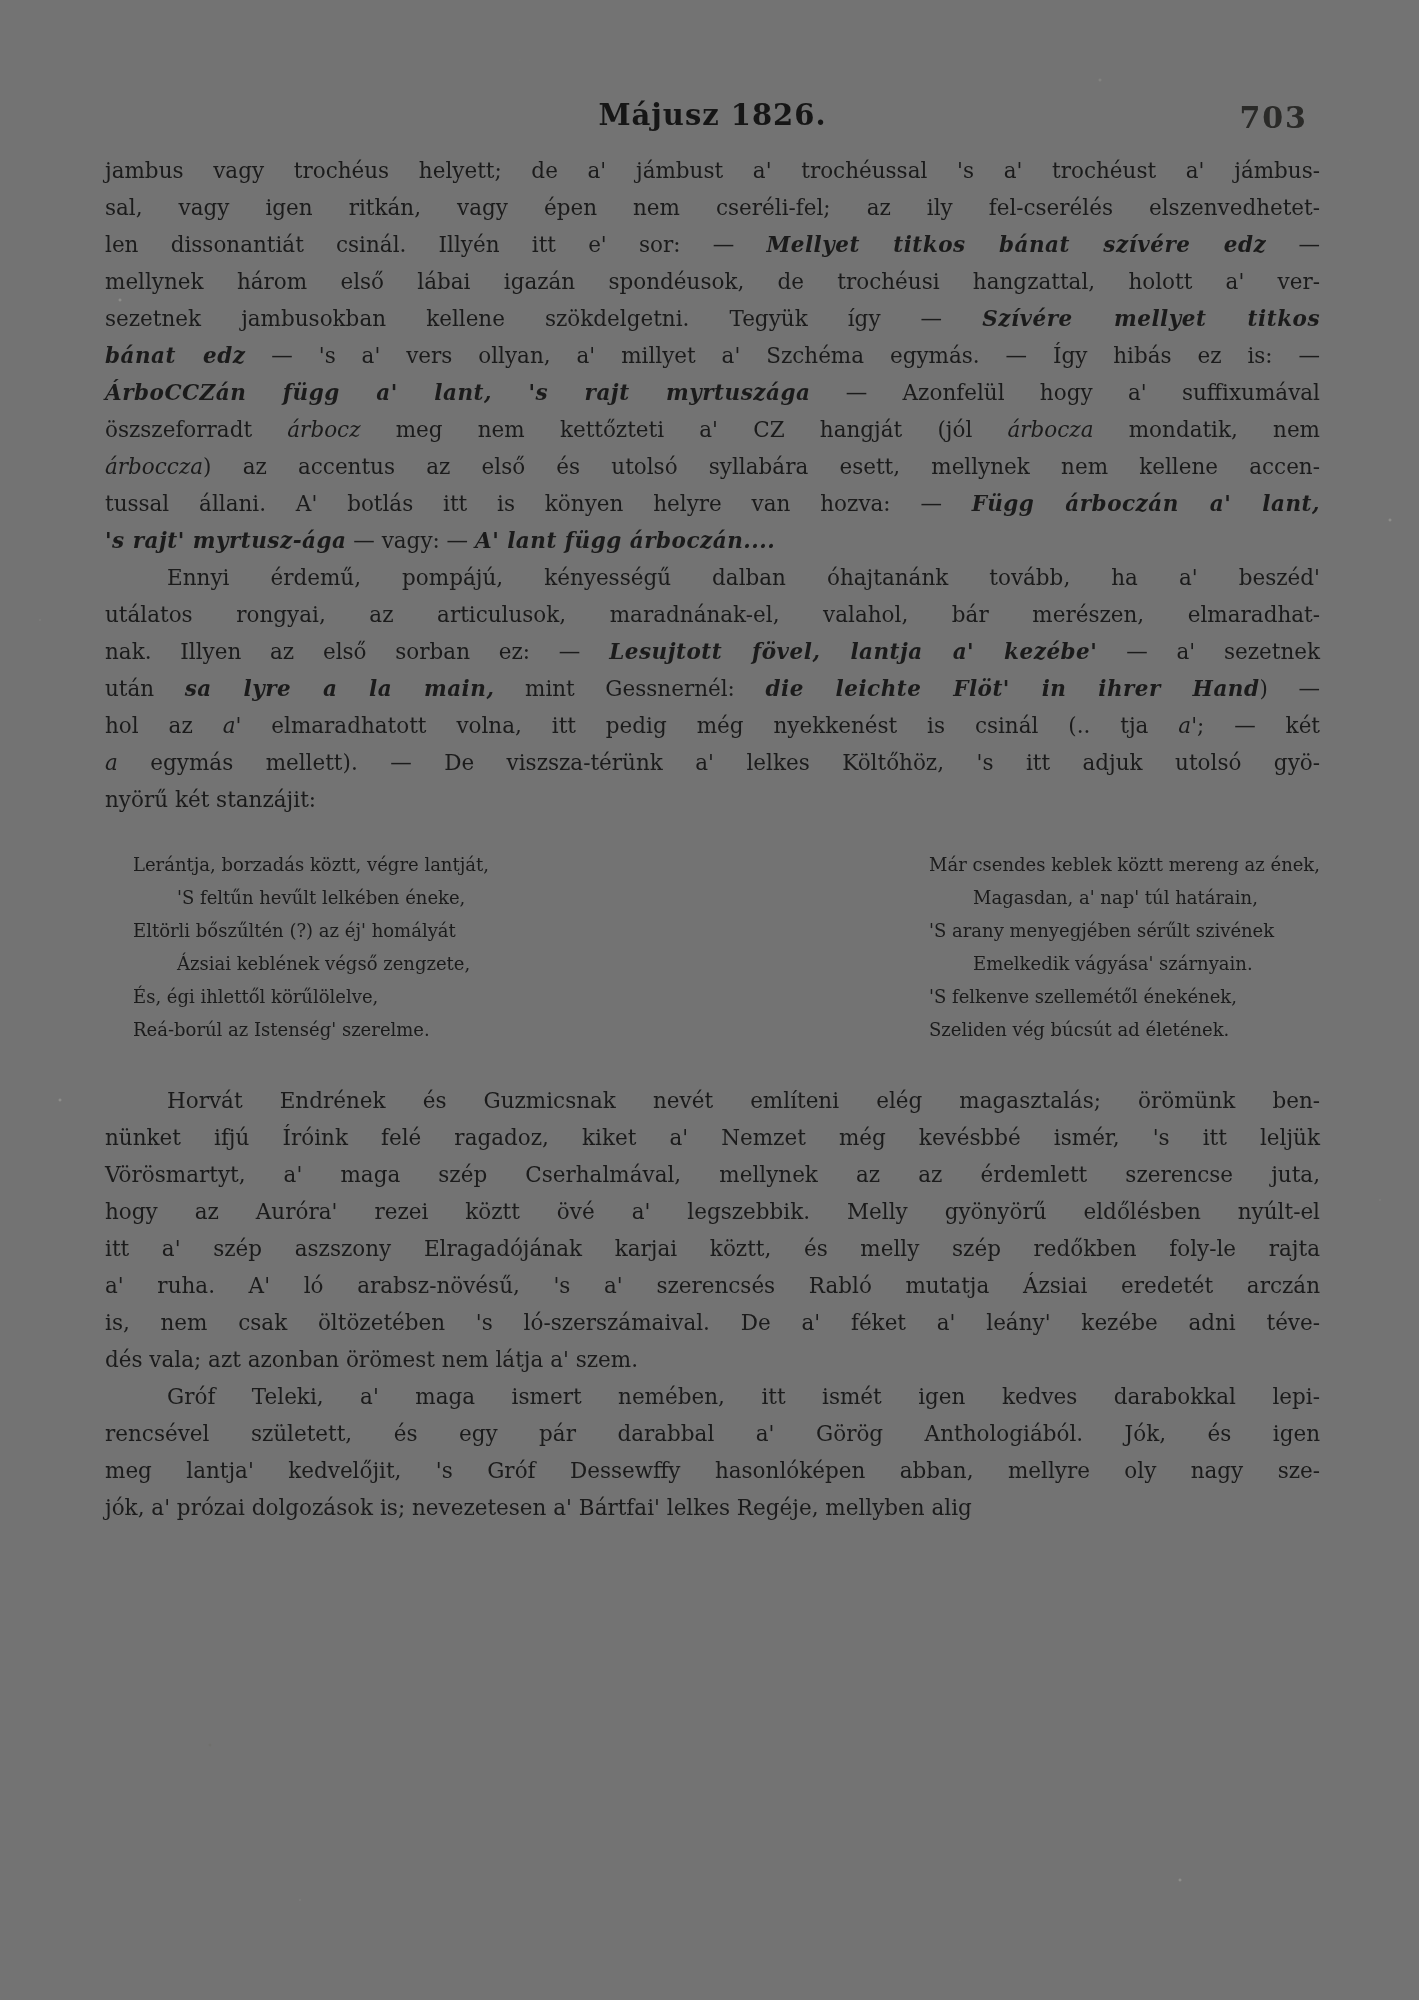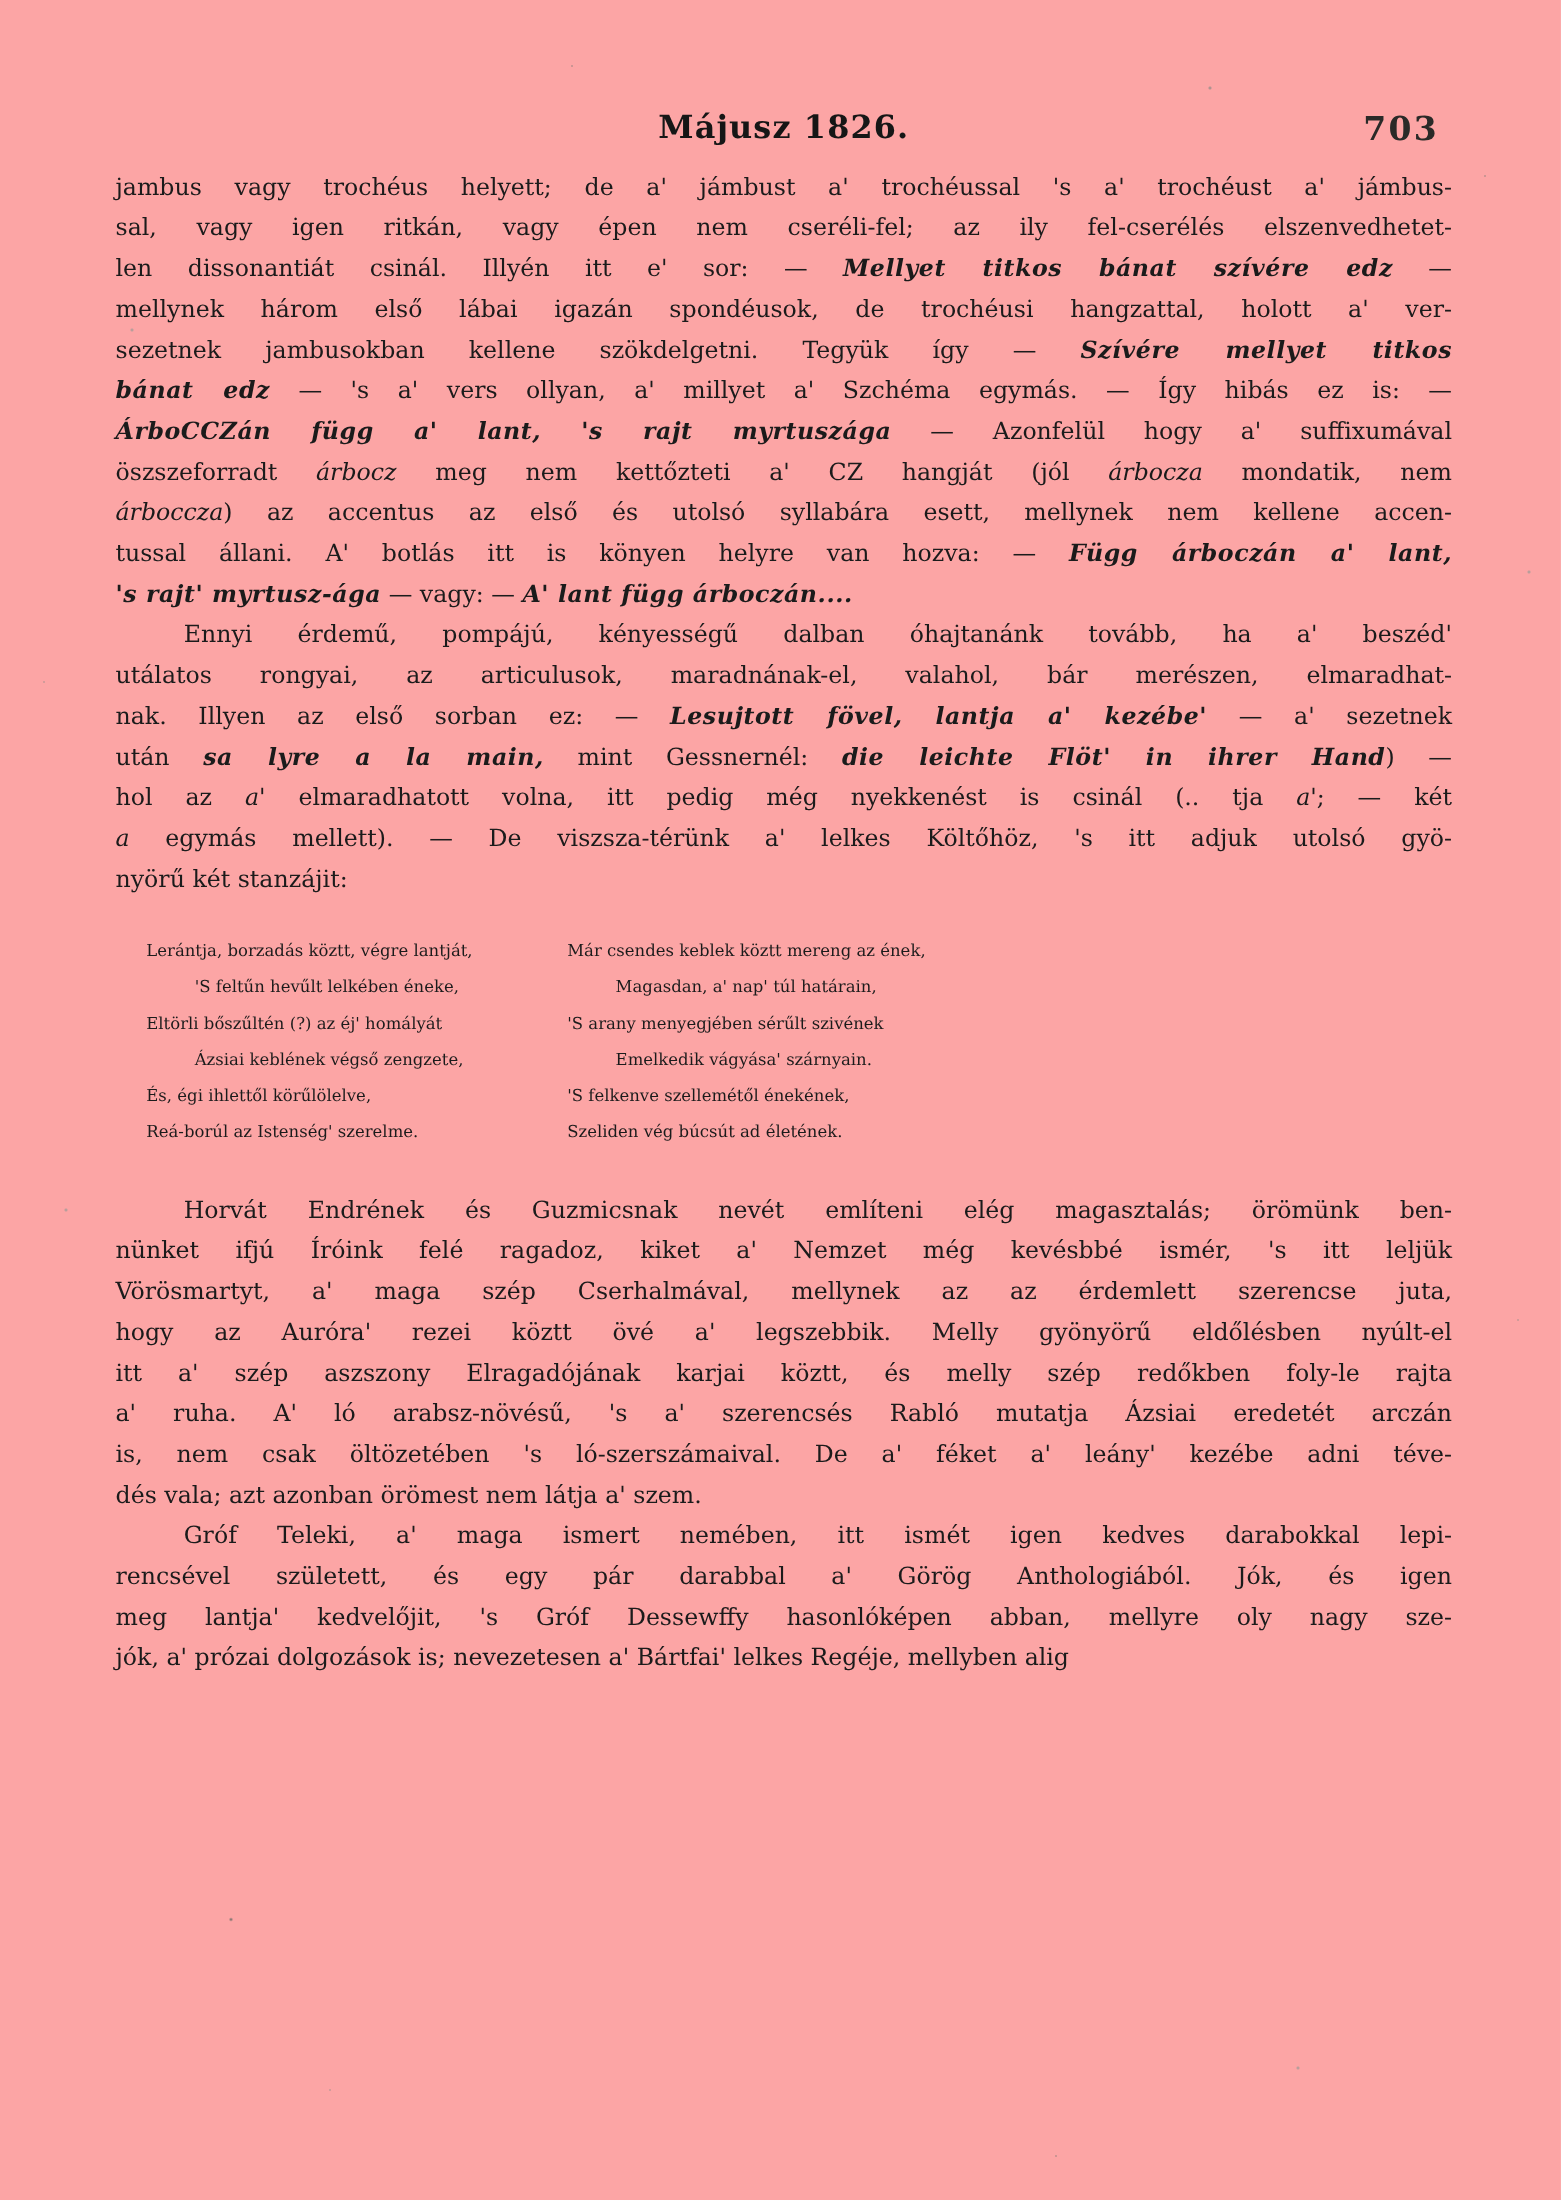--- a/index.html
+++ b/index.html
@@ -1,20 +1,20 @@
 <!DOCTYPE html>
 <html><head>
 <meta charset="utf-8">
 <style>
   html,body{margin:0;padding:0;background:#e9e9e6;}
   .page{
     position:relative;
     width:1419px;height:2000px;
     margin:0 auto;
-    background:#fca5a5;
+    background:#737373;
     color:#1b1b1b;
     font-family:"DejaVu Serif","Liberation Serif",serif;
     overflow:hidden;
   }
   
   .page::before{
     content:"";
     position:absolute;inset:0;
     pointer-events:none;
     background-image:
@@ -57,22 +57,23 @@
     overflow:visible;
   }
   .tline.last{text-align-last:left;white-space:normal;}
   .tline.findent{text-indent:62px;}
   .it{font-style:italic;}
   .bit{font-style:italic;font-weight:bold;letter-spacing:0.5px;}
   .poem{
     display:flex;
     margin:30px 0 36px 28px;
     gap:86px;
-    font-size:15px;
+    font-size:18px;
     line-height:33px;
+    justify-content:space-between;
   }
   .poem-col{white-space:nowrap;}
   .poem-line{text-align:left;}
   .poem-line.ind{padding-left:44px;}
 </style>
 </head>
 <body>
 
 <div class="page">
   <div class="header-row">

